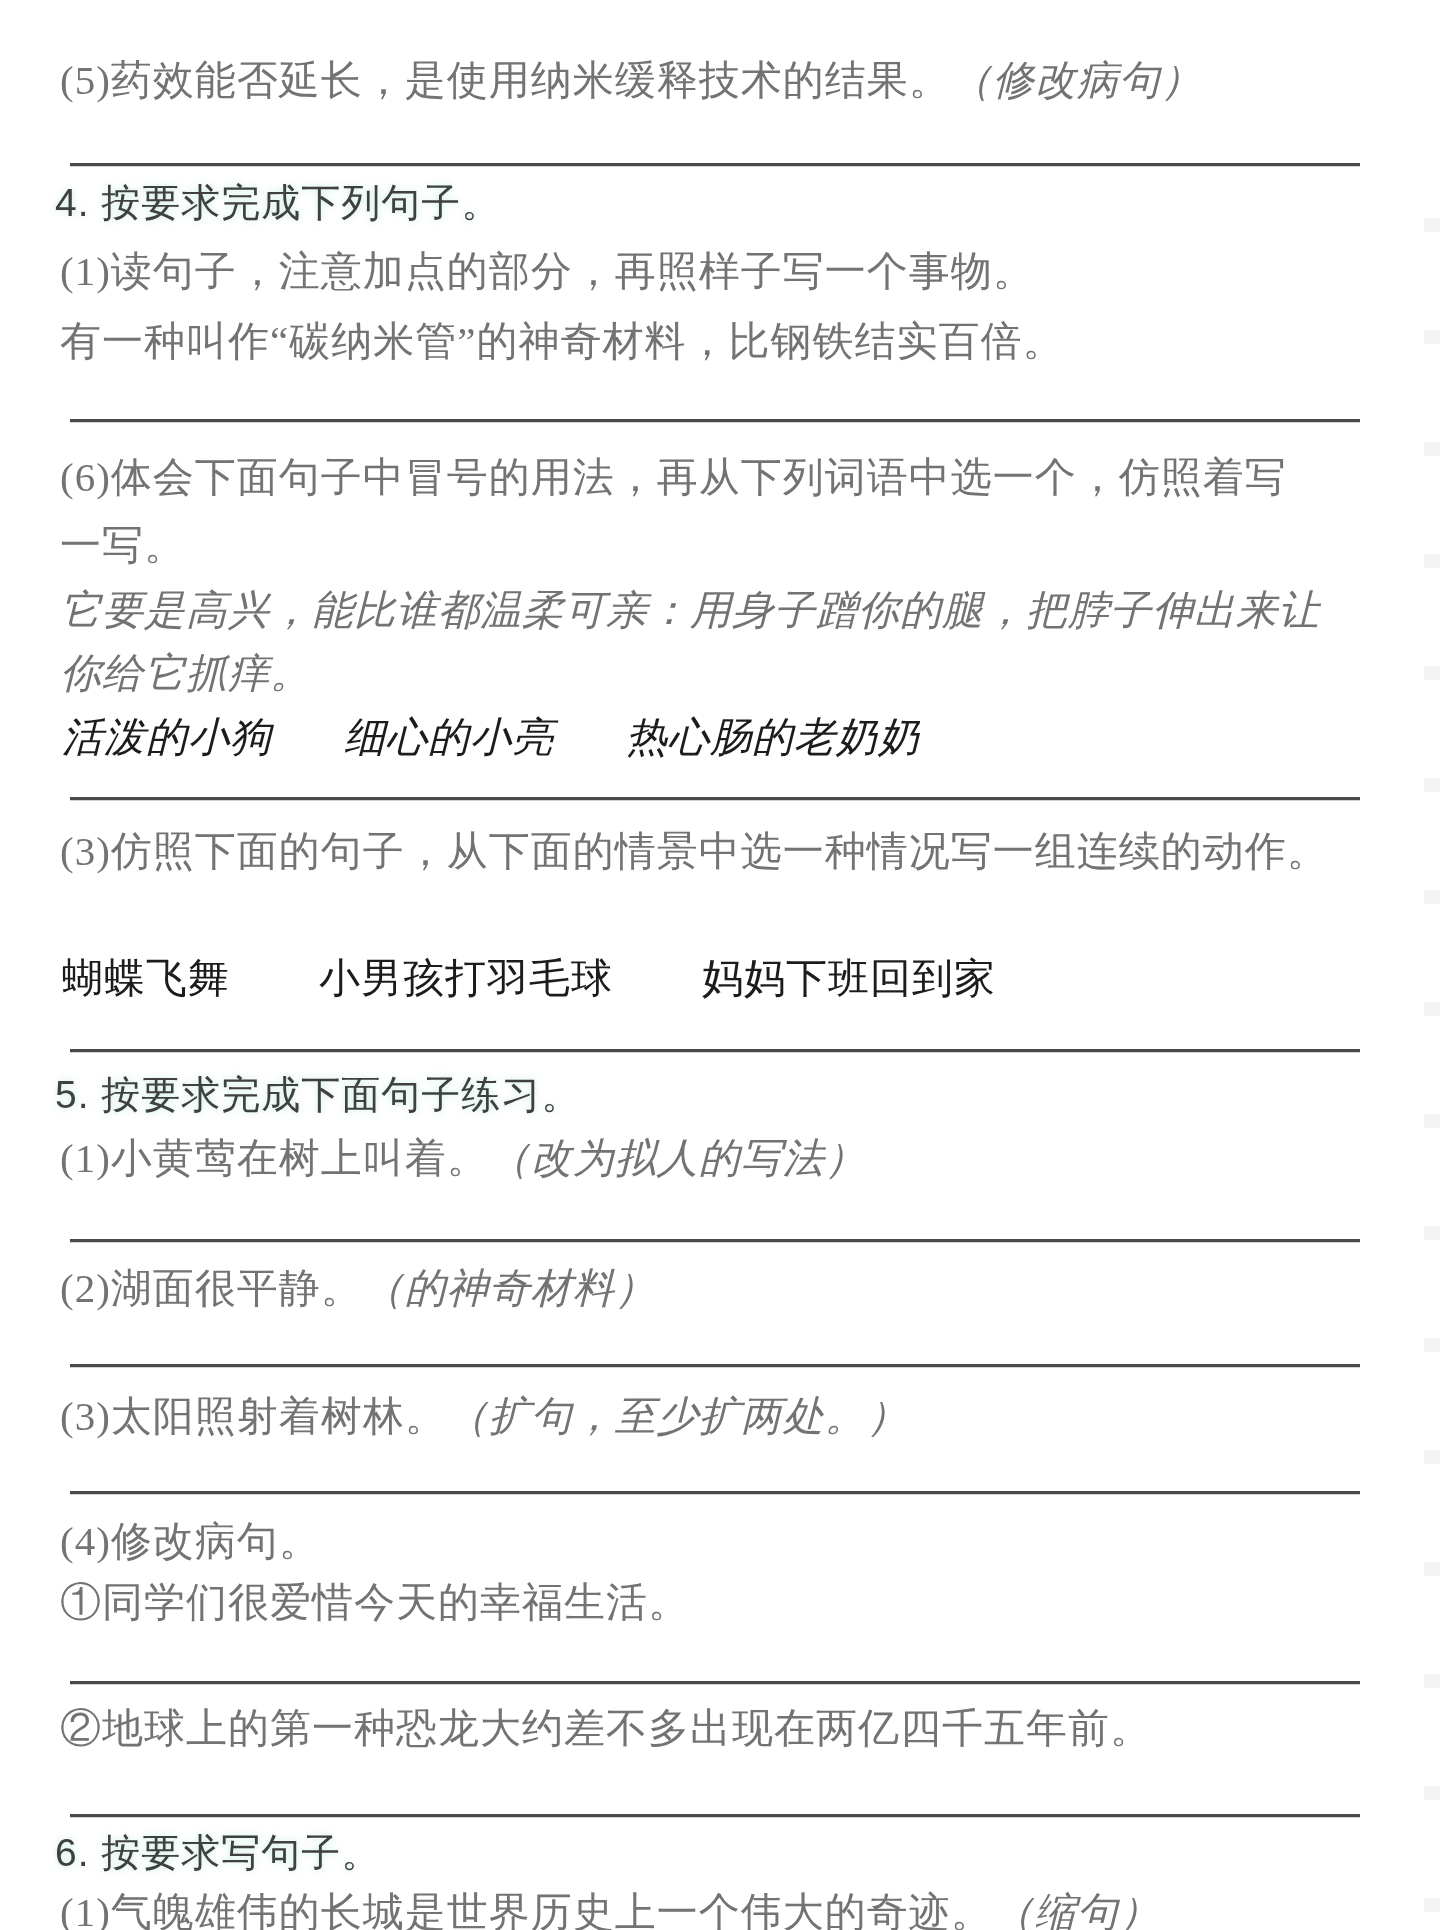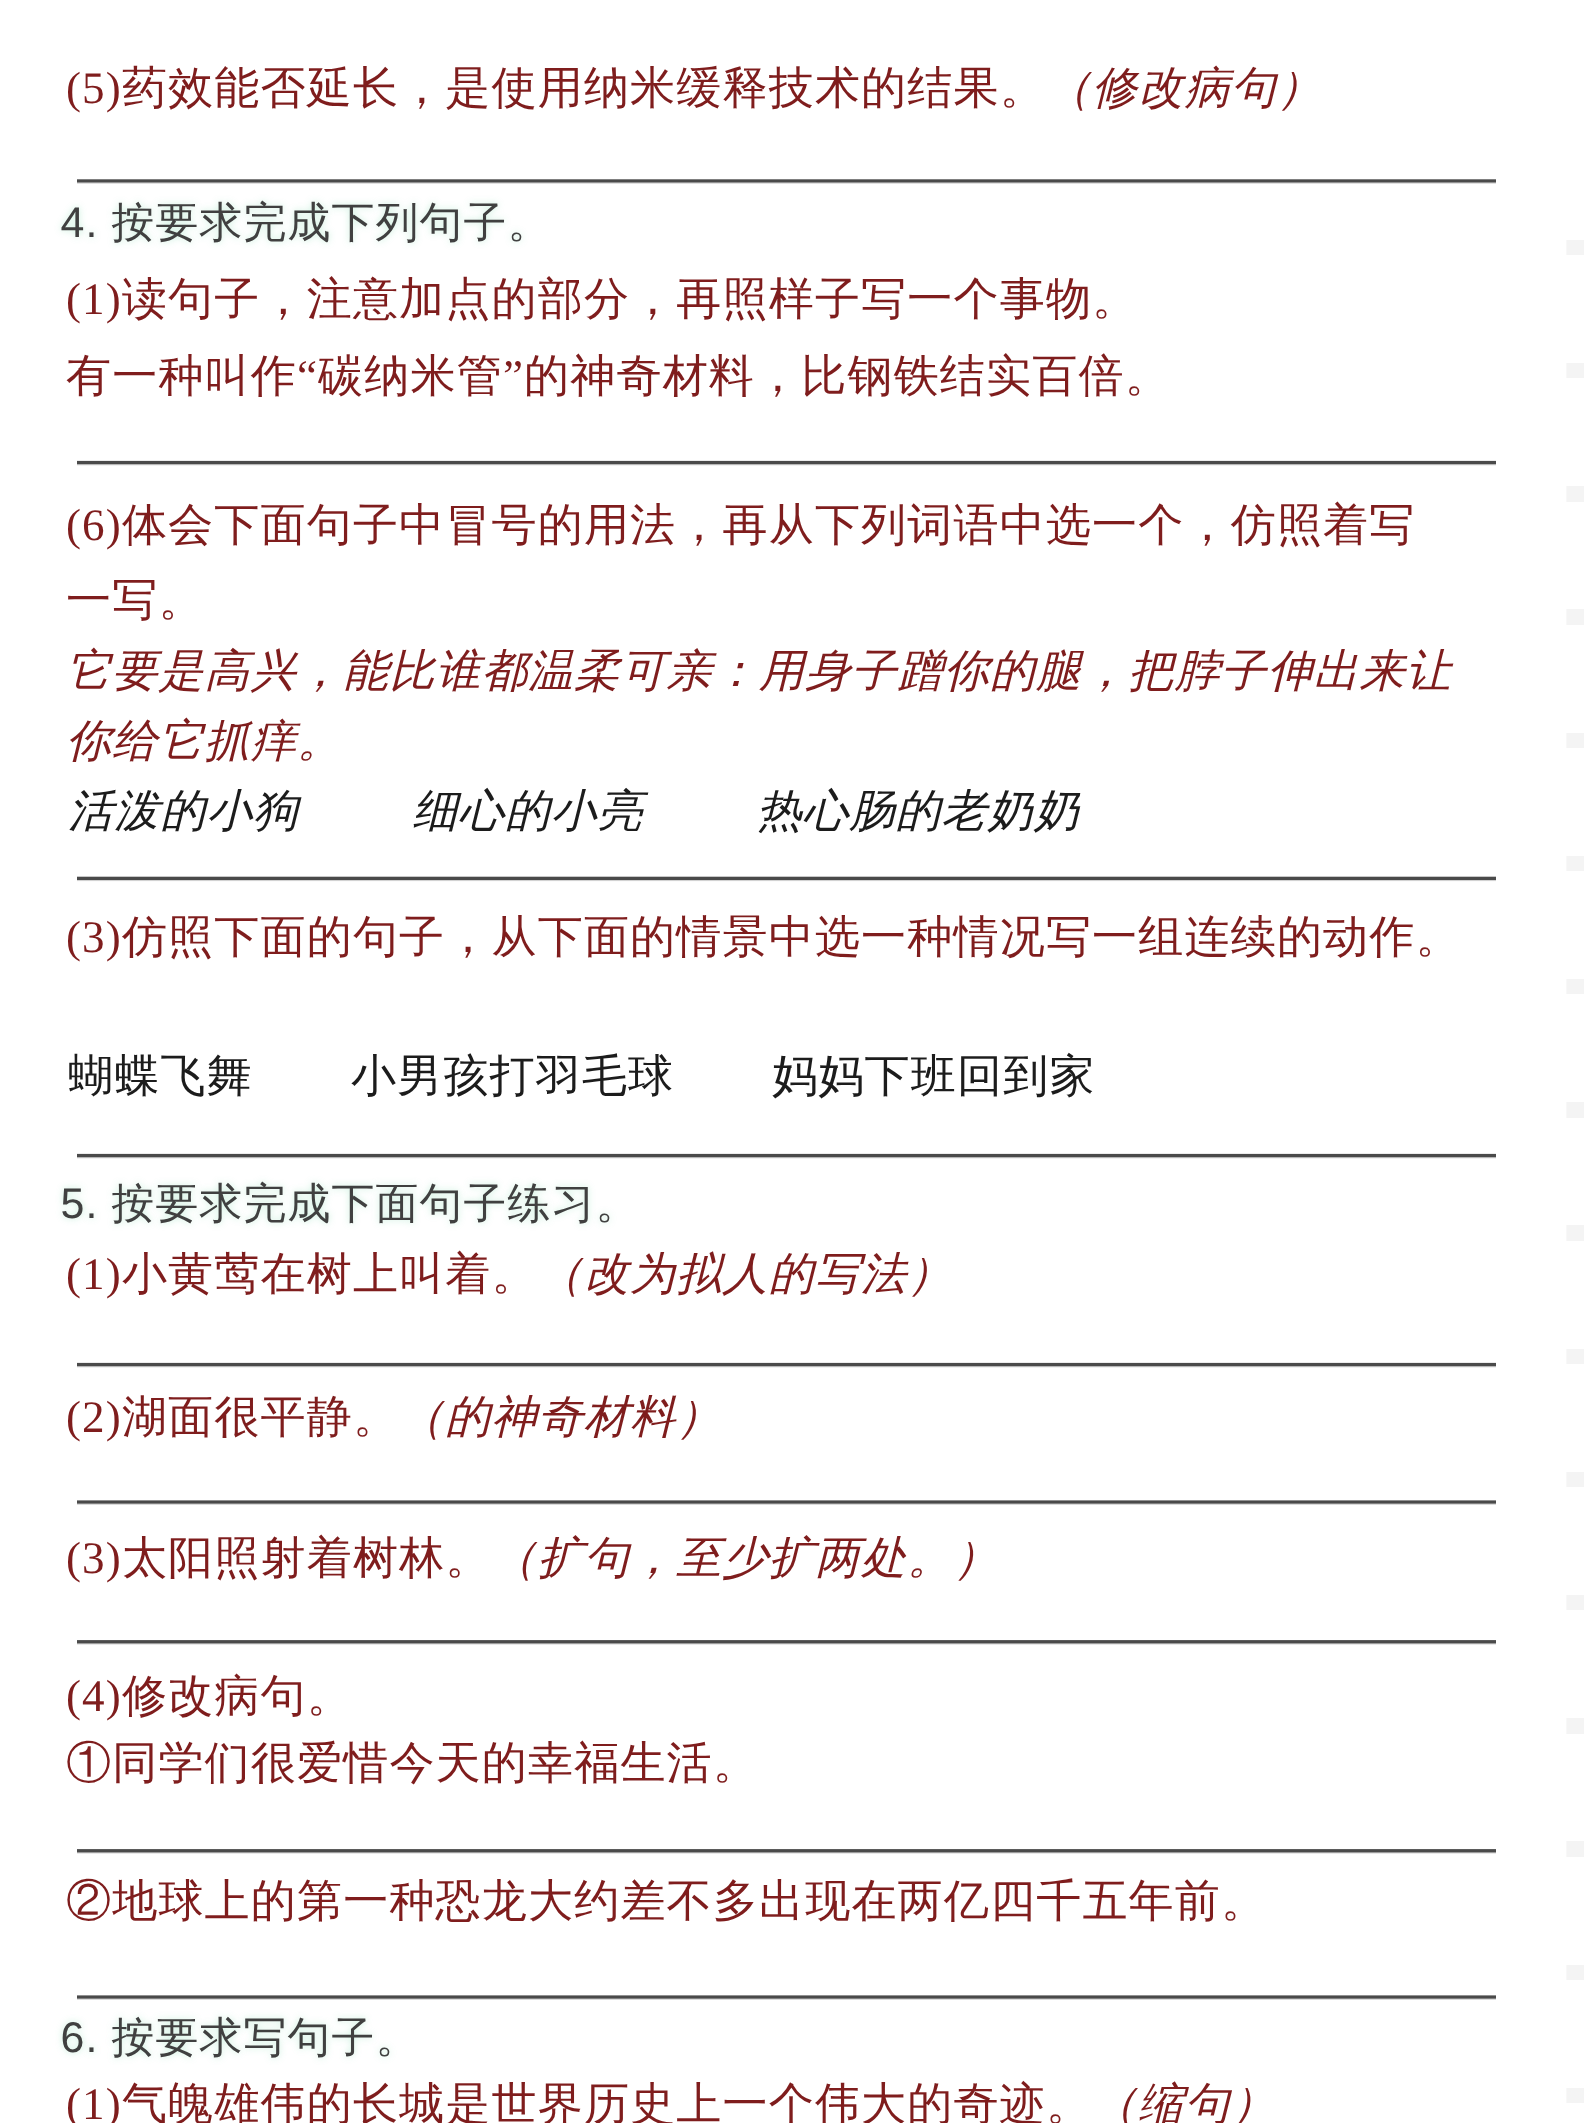--- a/index.html
+++ b/index.html
@@ -16,21 +16,21 @@
     font-family: "Liberation Serif", "DejaVu Serif", serif;
     color: #1c1c1c;
   }
   .row {
     position: absolute;
     left: 60px;
     font-size: 41px;
     line-height: 50px;
     letter-spacing: 1px;
     white-space: nowrap;
-    color: #7f1d1d;
+    color: #737373;
   }
   .song { font-style: normal; }
   .kai  { font-style: italic; }
   .note { font-style: italic; }
   .heading {
     position: absolute;
     left: 55px;
     font-family: "Liberation Sans", "DejaVu Sans", sans-serif;
     font-weight: normal;
     font-size: 39px;
@@ -51,21 +51,21 @@
   .options {
     position: absolute;
     left: 62px;
     display: flex;
     font-size: 41px;
     line-height: 50px;
     letter-spacing: 1px;
     white-space: nowrap;
   }
   .options.kai span { font-style: italic; }
-  .gap-a { gap: 103px; justify-content: center; }
+  .gap-a { gap: 72px; justify-content: center; }
   .gap-b { gap: 89px; }
   .edge-marks {
     position: absolute;
     right: 0;
     top: 120px;
     width: 16px;
     height: 1800px;
     background: repeating-linear-gradient(
       to bottom,
       transparent 0px, transparent 98px,

